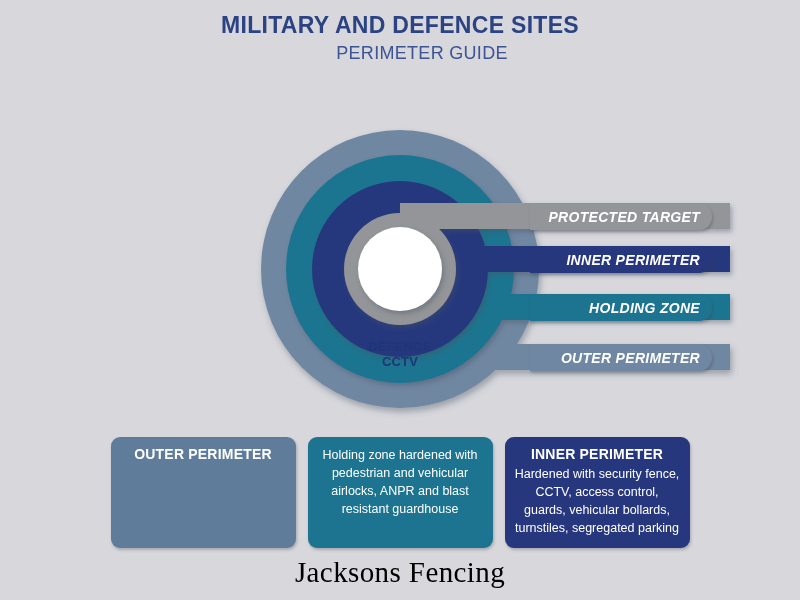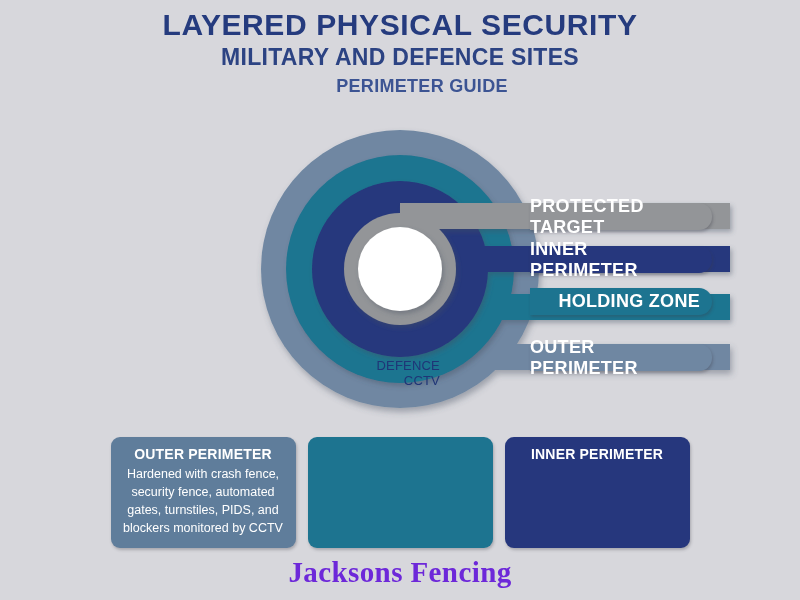--- a/index.html
+++ b/index.html
@@ -35,21 +35,21 @@
   .title-sub {
     font-size: 23px;
     font-weight: bold;
     color: #2c4383;
     letter-spacing: 0.3px;
     line-height: 1.18;
     margin: 3px 0 0 0;
   }
   .title-third {
     font-size: 18px;
-    font-weight: bold;
+    font-weight: normal;
     color: #3c5493;
     letter-spacing: 0.3px;
     line-height: 1.2;
     margin: 4px 0 0 0;
     padding-left: 44px;
   }
 
   
   .diagram {
     position: absolute;
@@ -58,45 +58,46 @@
     width: 800px;
     height: 320px;
   }
   .diagram svg {
     display: block;
   }
 
   .ring-center-label {
     position: absolute;
     left: 360px;
-    top: 250px;
+    top: 231px;
     width: 80px;
-    text-align: right;
+    text-align: center;
     font-size: 13px;
-    font-weight: normal;
+    font-weight: bold;
     color: #1f3577;
     line-height: 1.18;
     letter-spacing: 0.2px;
   }
 
   
   .bar {
     position: absolute;
     height: 27px;
     border-radius: 0 13px 13px 0;
     display: flex;
     align-items: center;
     justify-content: flex-end;
     padding-right: 12px;
     box-sizing: border-box;
     color: #ffffff;
-    font-size: 18px;
+    font-size: 14px;
     font-weight: bold;
     letter-spacing: 0.3px;
     box-shadow: 1px 2px 3px rgba(60,60,70,0.32);
+    font-style: italic;
   }
 
   
   .boxes {
     position: absolute;
     top: 437px;
     left: 0;
     width: 800px;
     display: flex;
     justify-content: center;
@@ -127,31 +128,30 @@
   .footer {
     position: absolute;
     top: 556px;
     left: 0;
     width: 800px;
     text-align: center;
   }
   .brand {
     font-family: "Liberation Serif", serif;
     font-size: 29px;
-    font-weight: bold;
-    color: #6d28d9;
+    font-weight: normal;
+    color: #000000;
     letter-spacing: 0.4px;
     text-align: center;
   }
 </style>
 </head>
 <body>
 
 <div class="header">
-  <div class="title-main">LAYERED PHYSICAL SECURITY</div>
   <div class="title-sub">MILITARY AND DEFENCE SITES</div>
   <div class="title-third">PERIMETER GUIDE</div>
 </div>
 
 <div class="diagram">
   <svg width="800" height="320" viewBox="0 0 800 320">
     <defs>
       <filter id="softshadow" x="-30%" y="-30%" width="180%" height="180%">
         <feDropShadow dx="2" dy="4" stdDeviation="3" flood-color="#46505e" flood-opacity="0.40"></feDropShadow>
       </filter>
@@ -194,39 +194,40 @@
 </div>
 
 <div class="bar" style="left:530px; top:203px; width:182px; background:#939598;">
   <span>PROTECTED TARGET</span>
 </div>
 
 <div class="bar" style="left:530px; top:246px; width:182px; background:#26377d;">
   <span>INNER PERIMETER</span>
 </div>
 
-<div class="bar" style="left:530px; top:288px; width:182px; background:#1d7490;">
+<div class="bar" style="left:530px; top:294px; width:182px; background:#1d7490;">
   <span>HOLDING ZONE</span>
 </div>
 
 <div class="bar" style="left:530px; top:344px; width:182px; background:#6f87a2;">
   <span>OUTER PERIMETER</span>
 </div>
 
 <div class="boxes">
 
   <div class="box" style="background:#5f7d9b;">
     <div class="box-title">OUTER PERIMETER</div>
-    <div class="box-body">Hardened with crash fence, security fence, automated gates, turnstiles, PIDS, and blockers monitored by CCTV</div>
   </div>
 
   <div class="box" style="background:#1d7490;">
+    <div class="box-body">Holding zone hardened with pedestrian and vehicular airlocks, ANPR and blast resistant guardhouse</div>
   </div>
 
   <div class="box" style="background:#26377d;">
     <div class="box-title">INNER PERIMETER</div>
+    <div class="box-body">Hardened with security fence, CCTV, access control, guards, vehicular bollards, turnstiles, segregated parking</div>
   </div>
 
 </div>
 
 <div class="footer">
   <span class="brand">Jacksons Fencing</span>
 </div>
 
 </body></html>

